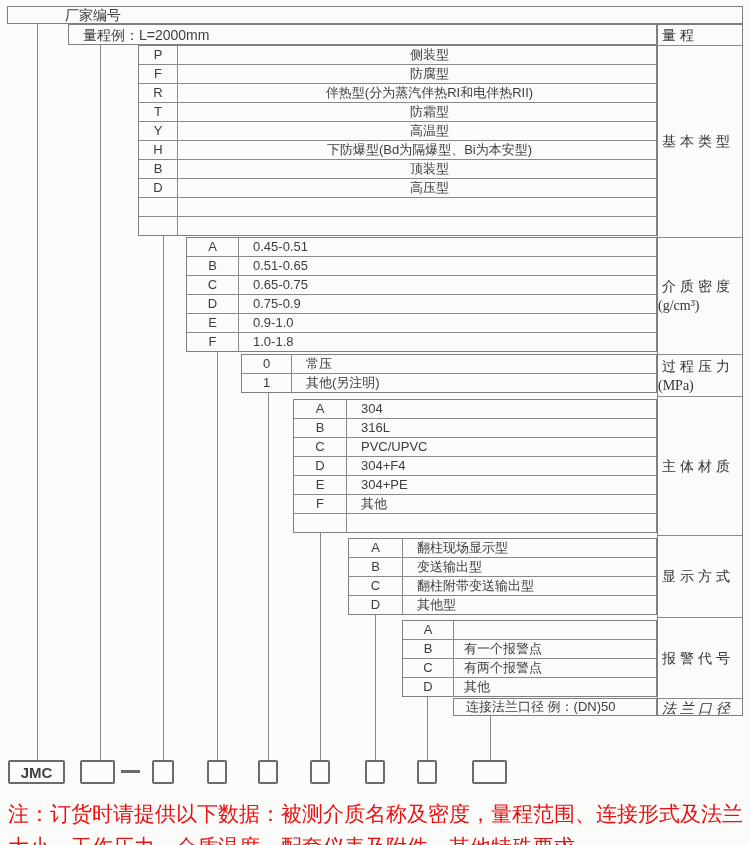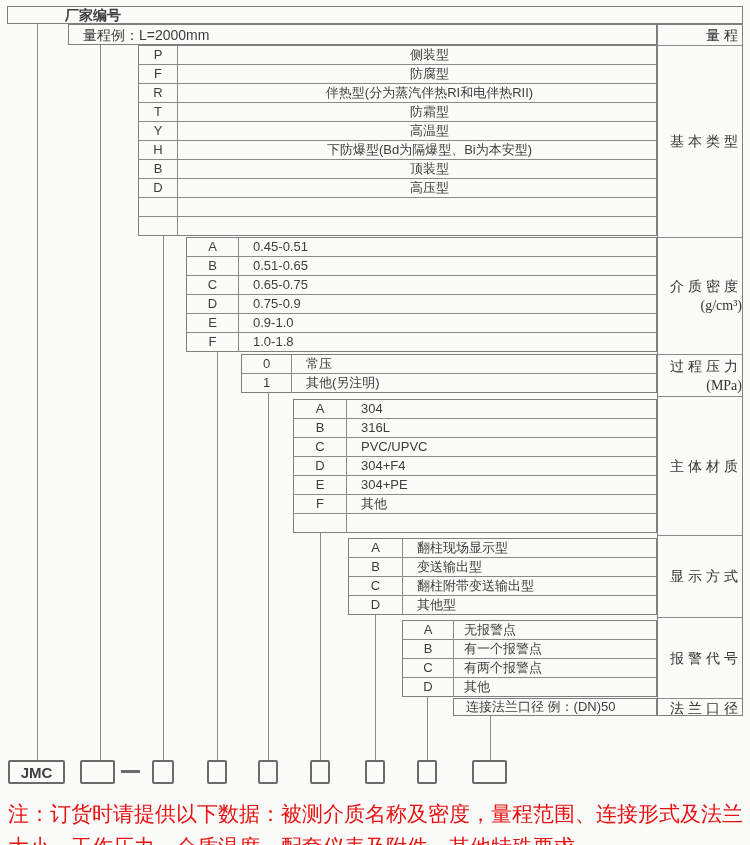--- a/index.html
+++ b/index.html
@@ -13,41 +13,41 @@
   .topbox{border:1px solid #7f7f7f;font-size:14px;line-height:16px;display:flex;align-items:center;}
   
   .block{border:1px solid #7f7f7f;background:transparent;}
   .trow{display:flex;height:19px;border-bottom:1px solid #8a8a8a;box-sizing:border-box;}
   .trow:last-child{border-bottom:none;}
   .code{border-right:1px solid #8a8a8a;text-align:center;font-size:13px;line-height:18px;box-sizing:border-box;flex:none;}
   .val{flex:1;font-size:13px;line-height:18px;padding-left:14px;white-space:nowrap;overflow:hidden;}
   .val.wide{padding-left:25px;text-align:center;}
   
   #side-col{border:1px solid #7f7f7f;}
-  .scell{display:flex;flex-direction:column;align-items:flex-end;justify-content:center;
+  .scell{display:flex;flex-direction:column;align-items:flex-start;justify-content:center;
          border-bottom:1px solid #8a8a8a;box-sizing:border-box;
          font-family:"Liberation Serif","DejaVu Serif",serif;font-size:14px;color:#333;
          letter-spacing:4px;text-indent:4px;line-height:19px;}
   .scell:last-child{border-bottom:none;}
   
   .vline{width:1px;background:#8a8a8a;}
   
   .mbox{border:2px solid #6b6b6b;border-radius:2px;background:transparent;}
   #jmc-box{display:flex;align-items:center;justify-content:center;
            font-weight:bold;font-size:15px;color:#404040;}
   #dash{height:3px;background:#6b6b6b;}
   
   .note-line{font-size:21px;font-weight:normal;color:#e81010;line-height:33px;white-space:nowrap;}
 </style>
 </head>
 <body>
 
 <div id="canvas">
 
-  <div class="abs topbox" style="left:7px;top:6px;width:736px;height:18px;padding-left:57px;font-weight:bold;">
+  <div class="abs topbox" style="left:7px;top:6px;width:736px;height:18px;padding-left:57px;">
     <span>厂家编号</span>
   </div>
 
   <div class="abs topbox" style="left:68px;top:24px;width:589px;height:21px;padding-left:14px;">
     <span>量程例：L=2000mm</span>
   </div>
 
   <div id="side-col" class="abs" style="left:657px;top:24px;width:86px;height:692px;">
     <div class="scell" style="height:21px;">
       <span>量程</span>
@@ -65,21 +65,21 @@
     </div>
     <div class="scell" style="height:139px;">
       <span>主体材质</span>
     </div>
     <div class="scell" style="height:82px;">
       <span>显示方式</span>
     </div>
     <div class="scell" style="height:81px;">
       <span>报警代号</span>
     </div>
-    <div class="scell" style="height:18px;">
+    <div class="scell" style="height:18px;font-style:italic;">
       <span>法兰口径</span>
     </div>
   </div>
 
   <div class="block abs" style="left:138px;top:45px;width:519px;height:191px;">
     <div class="trow">
         <div class="code" style="width:39px;">P</div>
         <div class="val wide">侧装型</div>
       </div>
     <div class="trow">
@@ -204,21 +204,20 @@
       </div>
     <div class="trow">
         <div class="code" style="width:54px;">D</div>
         <div class="val">其他型</div>
       </div>
   </div>
 
   <div class="block abs" style="left:402px;top:620px;width:255px;height:77px;">
     <div class="trow">
         <div class="code" style="width:51px;">A</div>
-        <div class="val" style="padding-left:10px;">无报警点</div>
       </div>
     <div class="trow">
         <div class="code" style="width:51px;">B</div>
         <div class="val" style="padding-left:10px;">有一个报警点</div>
       </div>
     <div class="trow">
         <div class="code" style="width:51px;">C</div>
         <div class="val" style="padding-left:10px;">有两个报警点</div>
       </div>
     <div class="trow">

